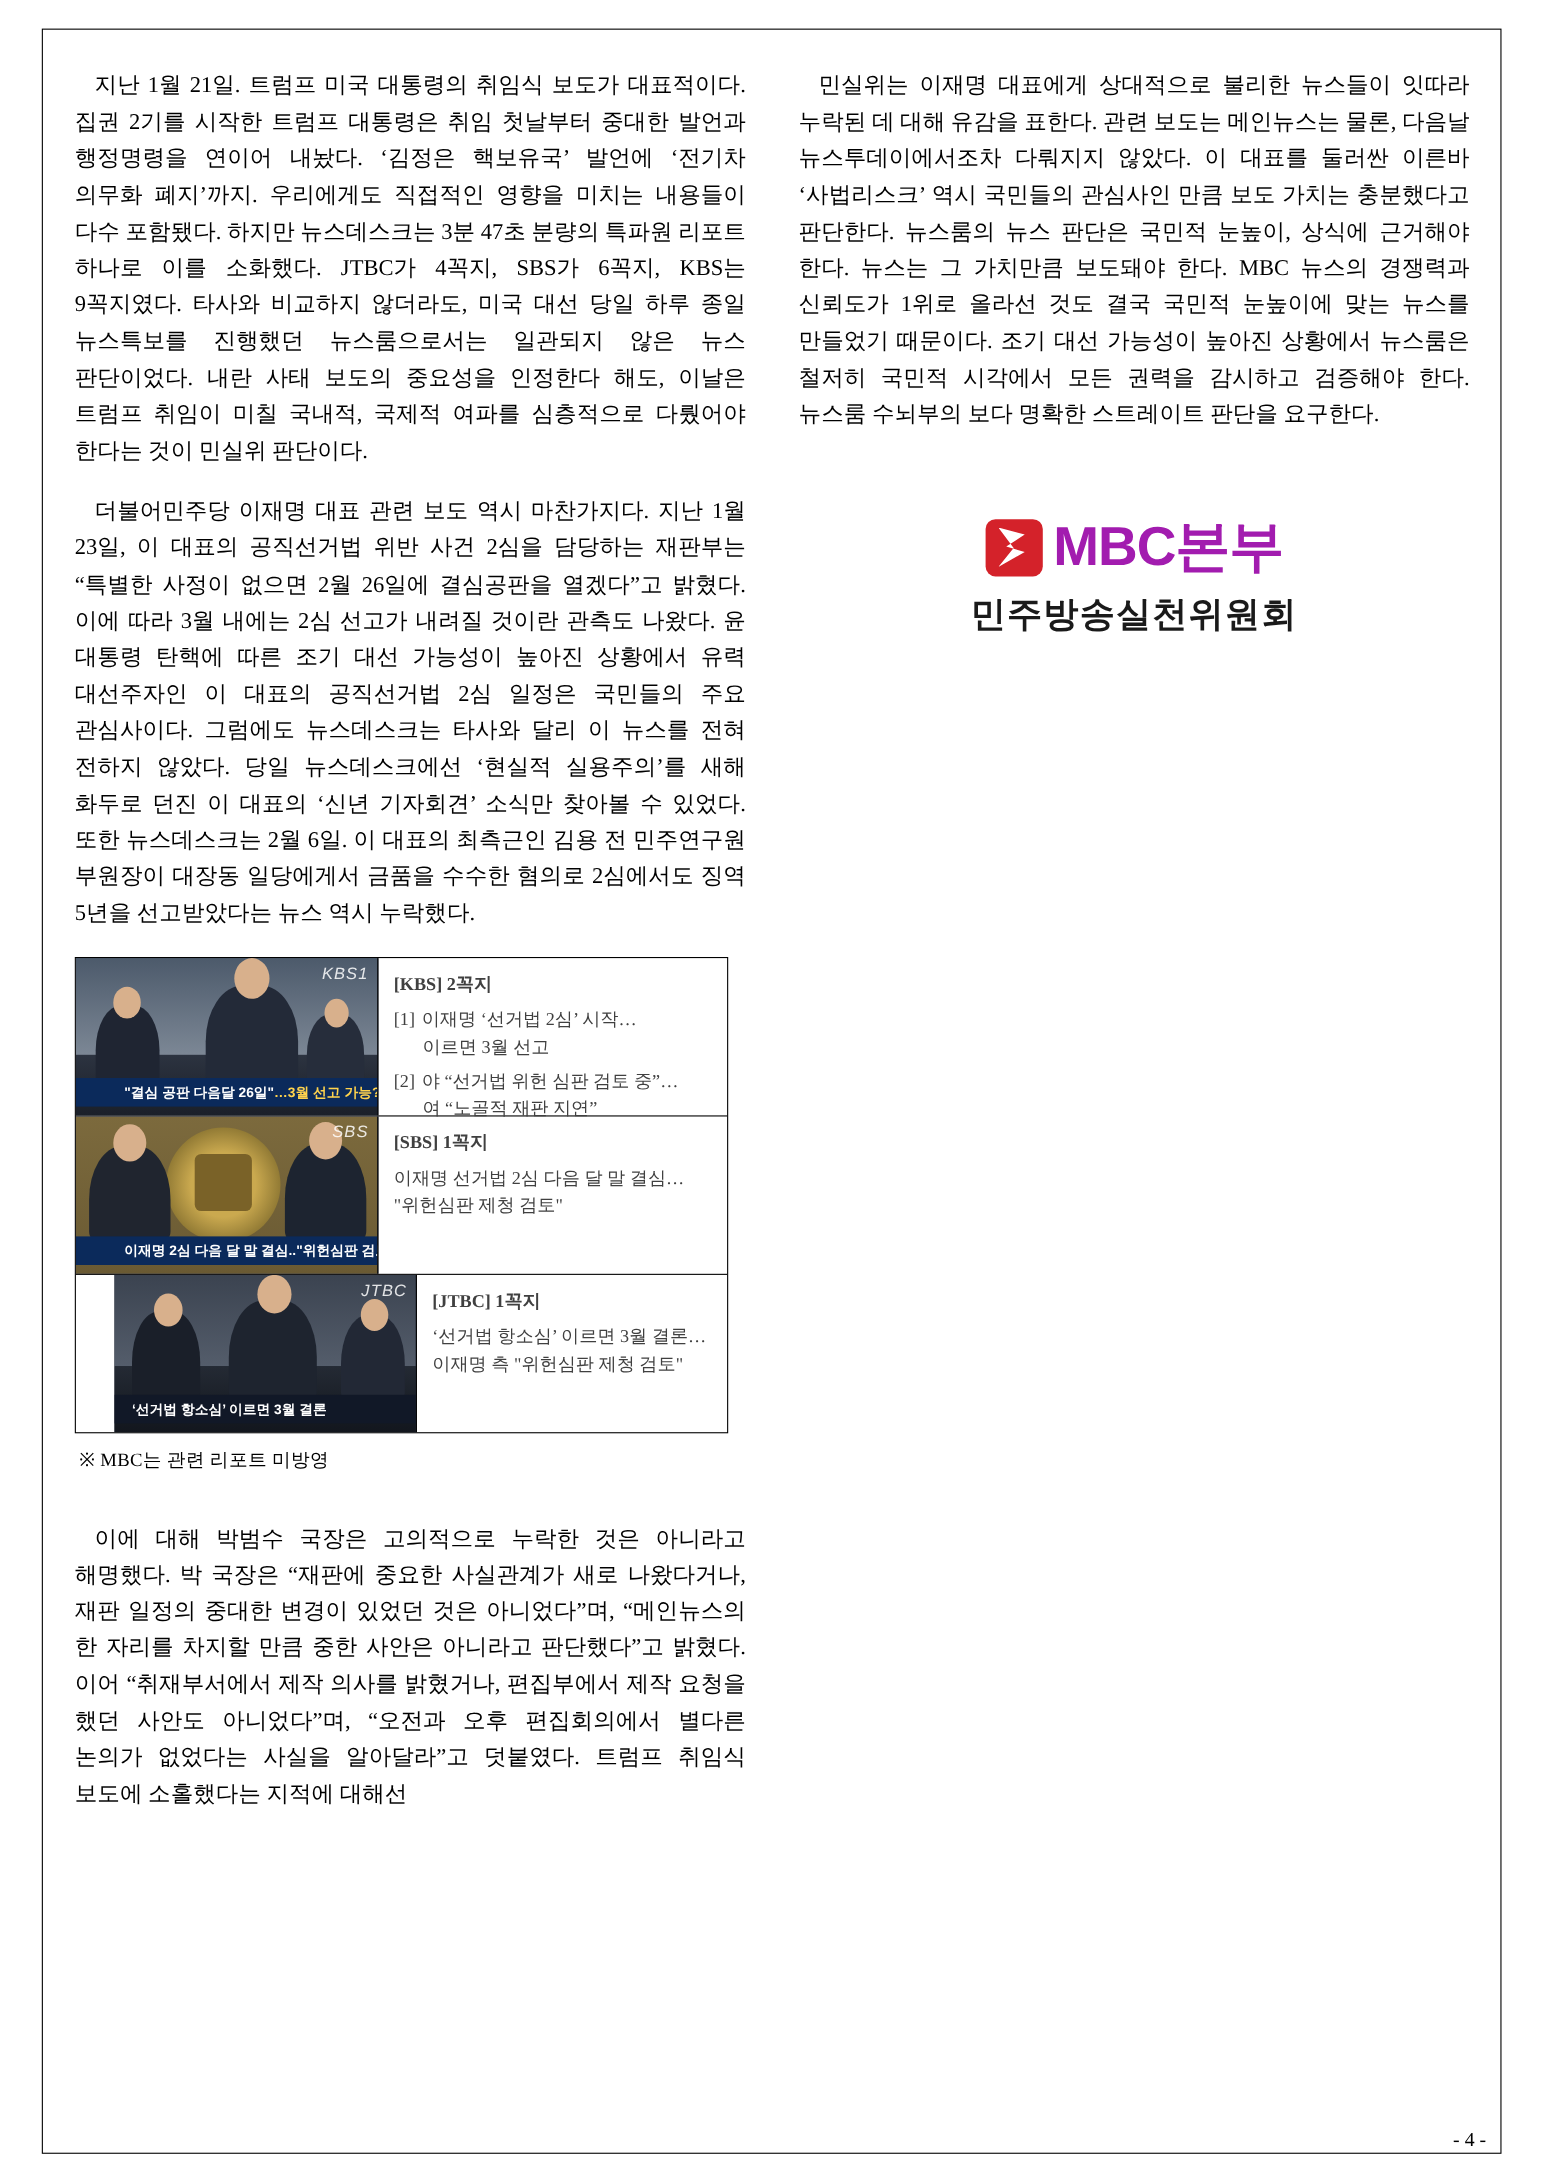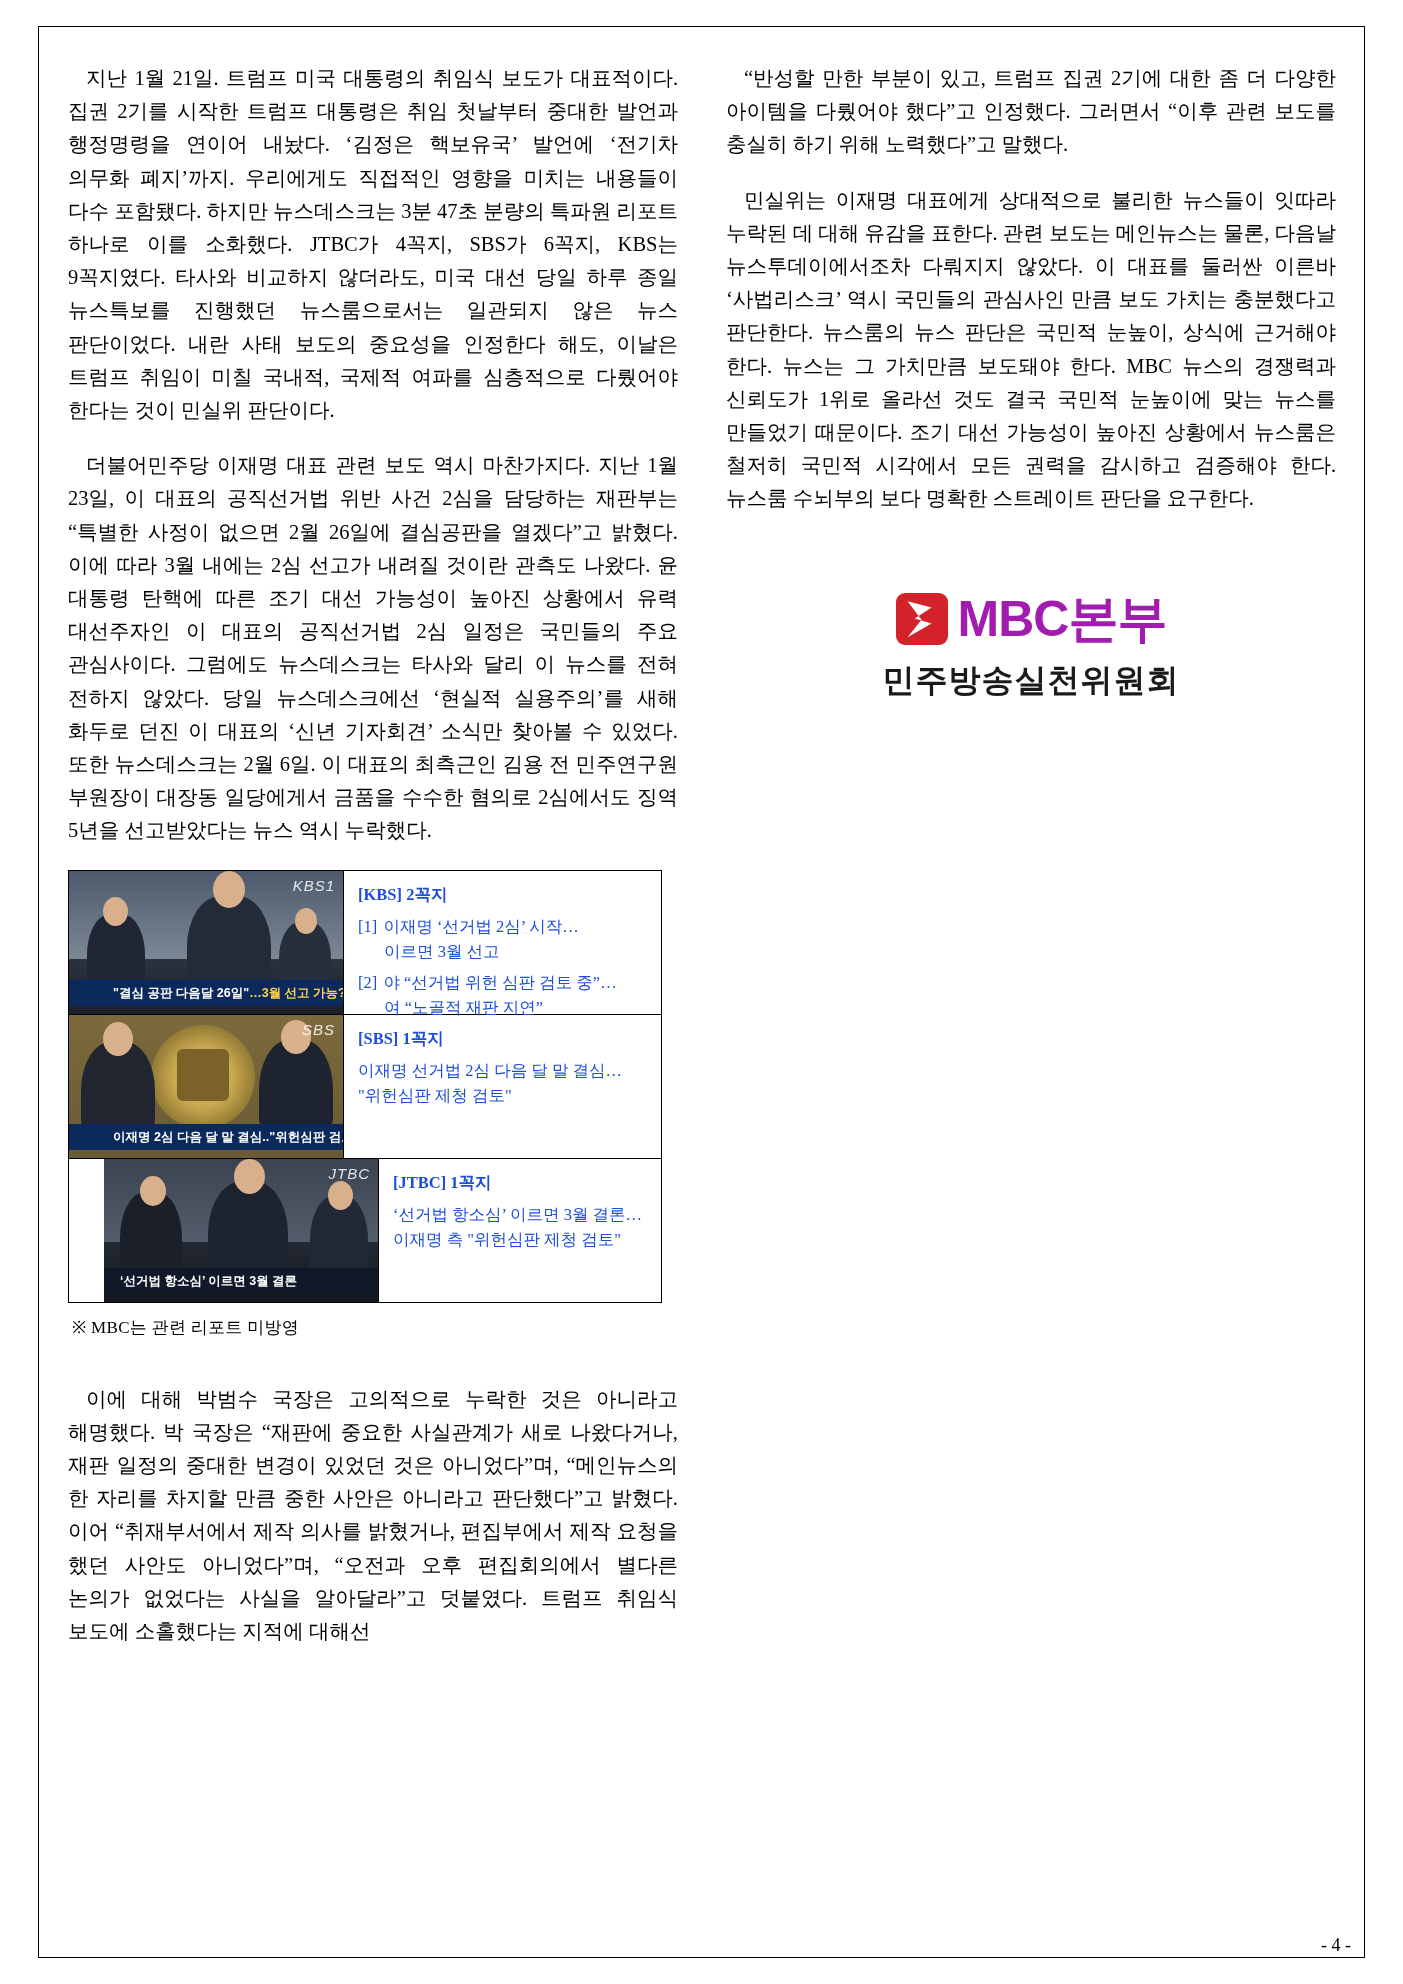--- a/index.html
+++ b/index.html
@@ -82,21 +82,21 @@
     overflow: hidden;
     flex: 0 0 274px;
     border-right: 1.5px solid #000;
     background: #1d2330;
   }
   .cmp-text {
     flex: 1;
     padding: 12px 10px 10px 14px;
     font-size: 16.5px;
     line-height: 1.5;
-    color: #1d4ed8;
+    color: #404040;
     box-sizing: border-box;
   }
   .cmp-text .net {
     font-weight: bold;
     margin-bottom: 8px;
   }
   .cmp-text .line {
     margin-bottom: 6px;
     display: block;
   }
@@ -321,21 +321,20 @@
           </div>
 
         </div>
 
         <div class="footnote">※ MBC는 관련 리포트 미방영</div>
 
         <p class="para" style="margin-top:44px">이에 대해 박범수 국장은 고의적으로 누락한 것은 아니라고 해명했다. 박 국장은 “재판에 중요한 사실관계가 새로 나왔다거나, 재판 일정의 중대한 변경이 있었던 것은 아니었다”며, “메인뉴스의 한 자리를 차지할 만큼 중한 사안은 아니라고 판단했다”고 밝혔다. 이어 “취재부서에서 제작 의사를 밝혔거나, 편집부에서 제작 요청을 했던 사안도 아니었다”며, “오전과 오후 편집회의에서 별다른 논의가 없었다는 사실을 알아달라”고 덧붙였다. 트럼프 취임식 보도에 소홀했다는 지적에 대해선</p>
       </div>
 
       <div class="col">
-        <p class="para">“반성할 만한 부분이 있고, 트럼프 집권 2기에 대한 좀 더 다양한 아이템을 다뤘어야 했다”고 인정했다. 그러면서 “이후 관련 보도를 충실히 하기 위해 노력했다”고 말했다.</p>
         <p class="para">민실위는 이재명 대표에게 상대적으로 불리한 뉴스들이 잇따라 누락된 데 대해 유감을 표한다. 관련 보도는 메인뉴스는 물론, 다음날 뉴스투데이에서조차 다뤄지지 않았다. 이 대표를 둘러싼 이른바 ‘사법리스크’ 역시 국민들의 관심사인 만큼 보도 가치는 충분했다고 판단한다. 뉴스룸의 뉴스 판단은 국민적 눈높이, 상식에 근거해야 한다. 뉴스는 그 가치만큼 보도돼야 한다. MBC 뉴스의 경쟁력과 신뢰도가 1위로 올라선 것도 결국 국민적 눈높이에 맞는 뉴스를 만들었기 때문이다. 조기 대선 가능성이 높아진 상황에서 뉴스룸은 철저히 국민적 시각에서 모든 권력을 감시하고 검증해야 한다. 뉴스룸 수뇌부의 보다 명확한 스트레이트 판단을 요구한다.</p>
 
         <div class="logo-block">
           <div class="logo-row">
             <div class="mbc-mark"></div>
             <div class="mbc-word">MBC본부</div>
           </div>
           <div class="logo-sub">민주방송실천위원회</div>
         </div>
       </div>

